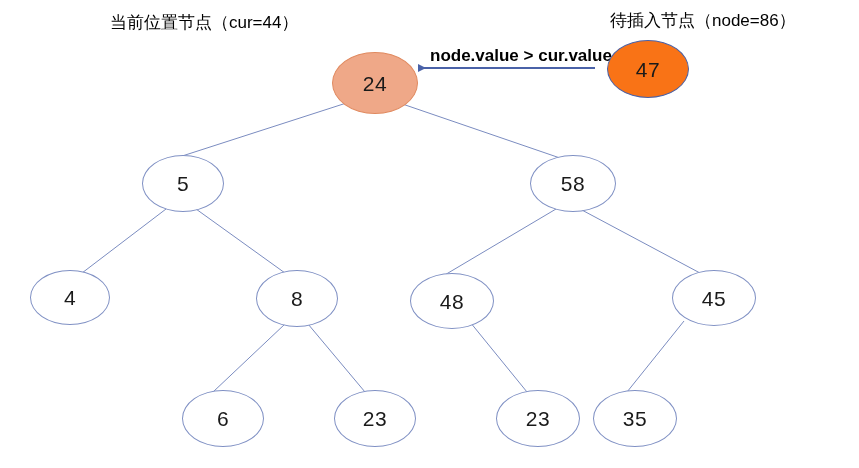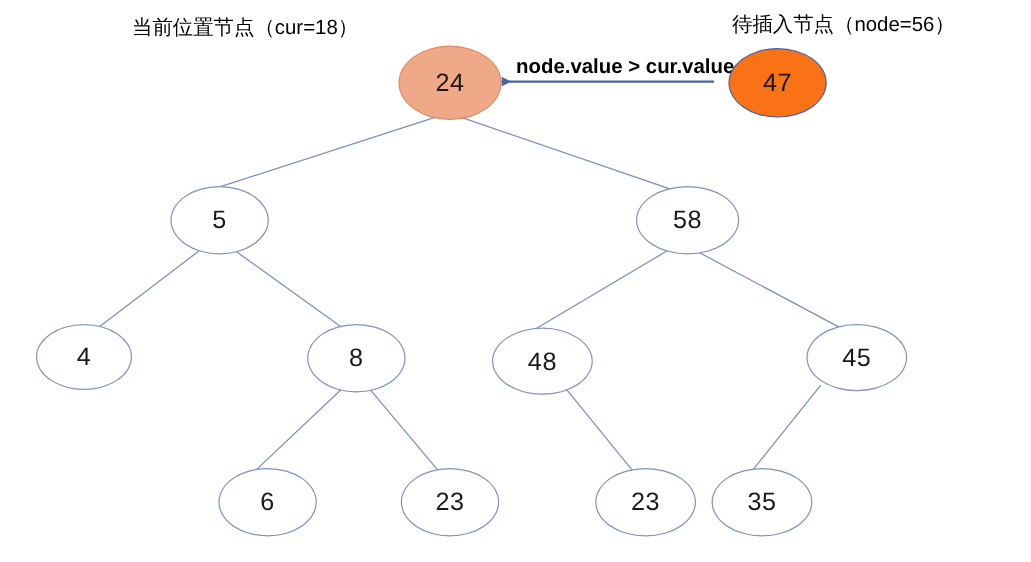--- a/index.html
+++ b/index.html
@@ -91,28 +91,28 @@
         <line x1="556" y1="209" x2="443" y2="276" stroke="#7b8cc0" stroke-width="1"></line>
         <line x1="580" y1="209" x2="700" y2="273" stroke="#7b8cc0" stroke-width="1"></line>
         <line x1="470" y1="322" x2="527" y2="392" stroke="#7b8cc0" stroke-width="1"></line>
         <line x1="684" y1="321" x2="627" y2="392" stroke="#7b8cc0" stroke-width="1"></line>
       </g>
     <g id="arrow-group">
         <line x1="595" y1="68" x2="418" y2="68" stroke="#4a62a8" stroke-width="2" marker-end="url(#arrowhead)"></line>
       </g>
   </svg>
 
-  <div class="caption" style="left:110px; top:14px;">当前位置节点（cur=18）</div>
+  <div class="caption" style="left:110px; top:14px;">当前位置节点（cur=44）</div>
 
-  <div class="caption" style="left:610px; top:12px;">待插入节点（node=56）</div>
+  <div class="caption" style="left:610px; top:12px;">待插入节点（node=86）</div>
 
   <div class="edge-label" style="left:430px; top:47px;">node.value &gt; cur.value</div>
 
   <div id="nodes">
-      <div class="node root-current" style="left: 332px; top: 38px; width: 86px; height: 62px;">
+      <div class="node root-current" style="left: 332px; top: 52px; width: 86px; height: 62px;">
         <span>24</span>
       </div>
       <div class="node insert" style="left: 607px; top: 40px; width: 82px; height: 58px;">
         <span>47</span>
       </div>
       <div class="node plain" style="left: 142px; top: 155px; width: 82px; height: 57px;">
         <span>5</span>
       </div>
       <div class="node plain" style="left: 530px; top: 155px; width: 86px; height: 57px;">
         <span>58</span>

